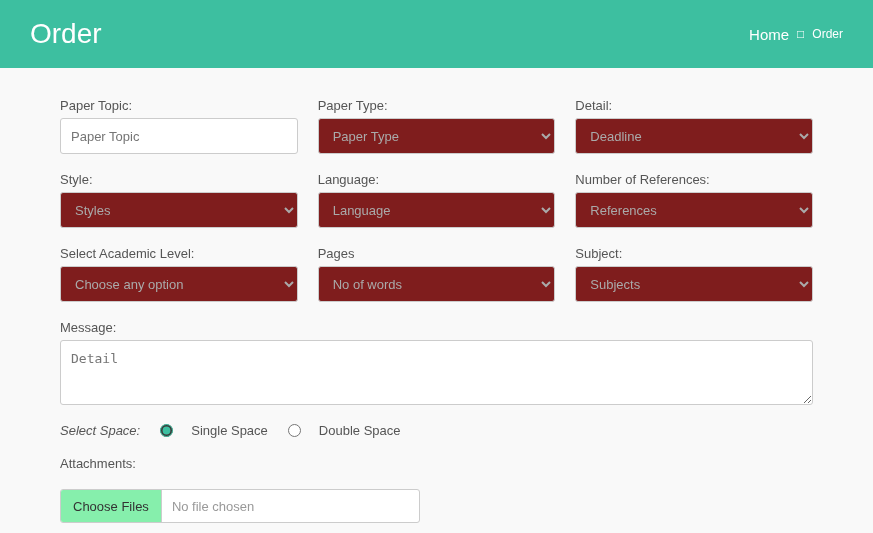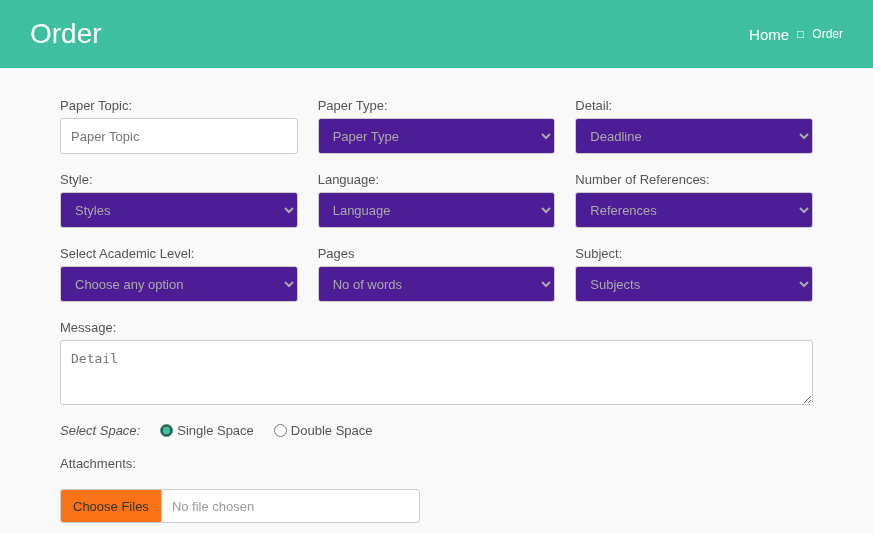--- a/index.html
+++ b/index.html
@@ -74,21 +74,21 @@
       outline: none;
       height: 36px;
     }
 
     .form-group select {
       border: 1px solid #ccc;
       border-radius: 3px;
       padding: 8px 10px;
       font-size: 13px;
       color: #aaa;
-      background: #4c1d95;
+      background: #7f1d1d;
       outline: none;
       height: 36px;
       appearance: auto;
     }
 
     .form-group textarea {
       border: 1px solid #ccc;
       border-radius: 3px;
       padding: 10px;
       font-size: 13px;
@@ -108,21 +108,21 @@
 
     .space-label {
       font-size: 13px;
       color: #555;
       font-style: italic;
     }
 
     .radio-group {
       display: flex;
       align-items: center;
-      gap: 4px;
+      gap: 18px;
     }
 
     .radio-group label {
       font-size: 13px;
       color: #555;
     }
 
     .radio-group input[type="radio"] {
       accent-color: #3dbfa0;
     }
@@ -142,21 +142,21 @@
       border: 1px solid #ccc;
       border-radius: 3px;
       display: inline-flex;
       align-items: center;
       overflow: hidden;
       background: white;
       width: 360px;
     }
 
     .choose-files-btn {
-      background: #f97316;
+      background: #86efac;
       border: none;
       border-right: 1px solid #ccc;
       padding: 6px 12px;
       font-size: 13px;
       color: #333;
       cursor: pointer;
       white-space: nowrap;
       height: 32px;
       text-align: right;
     }

